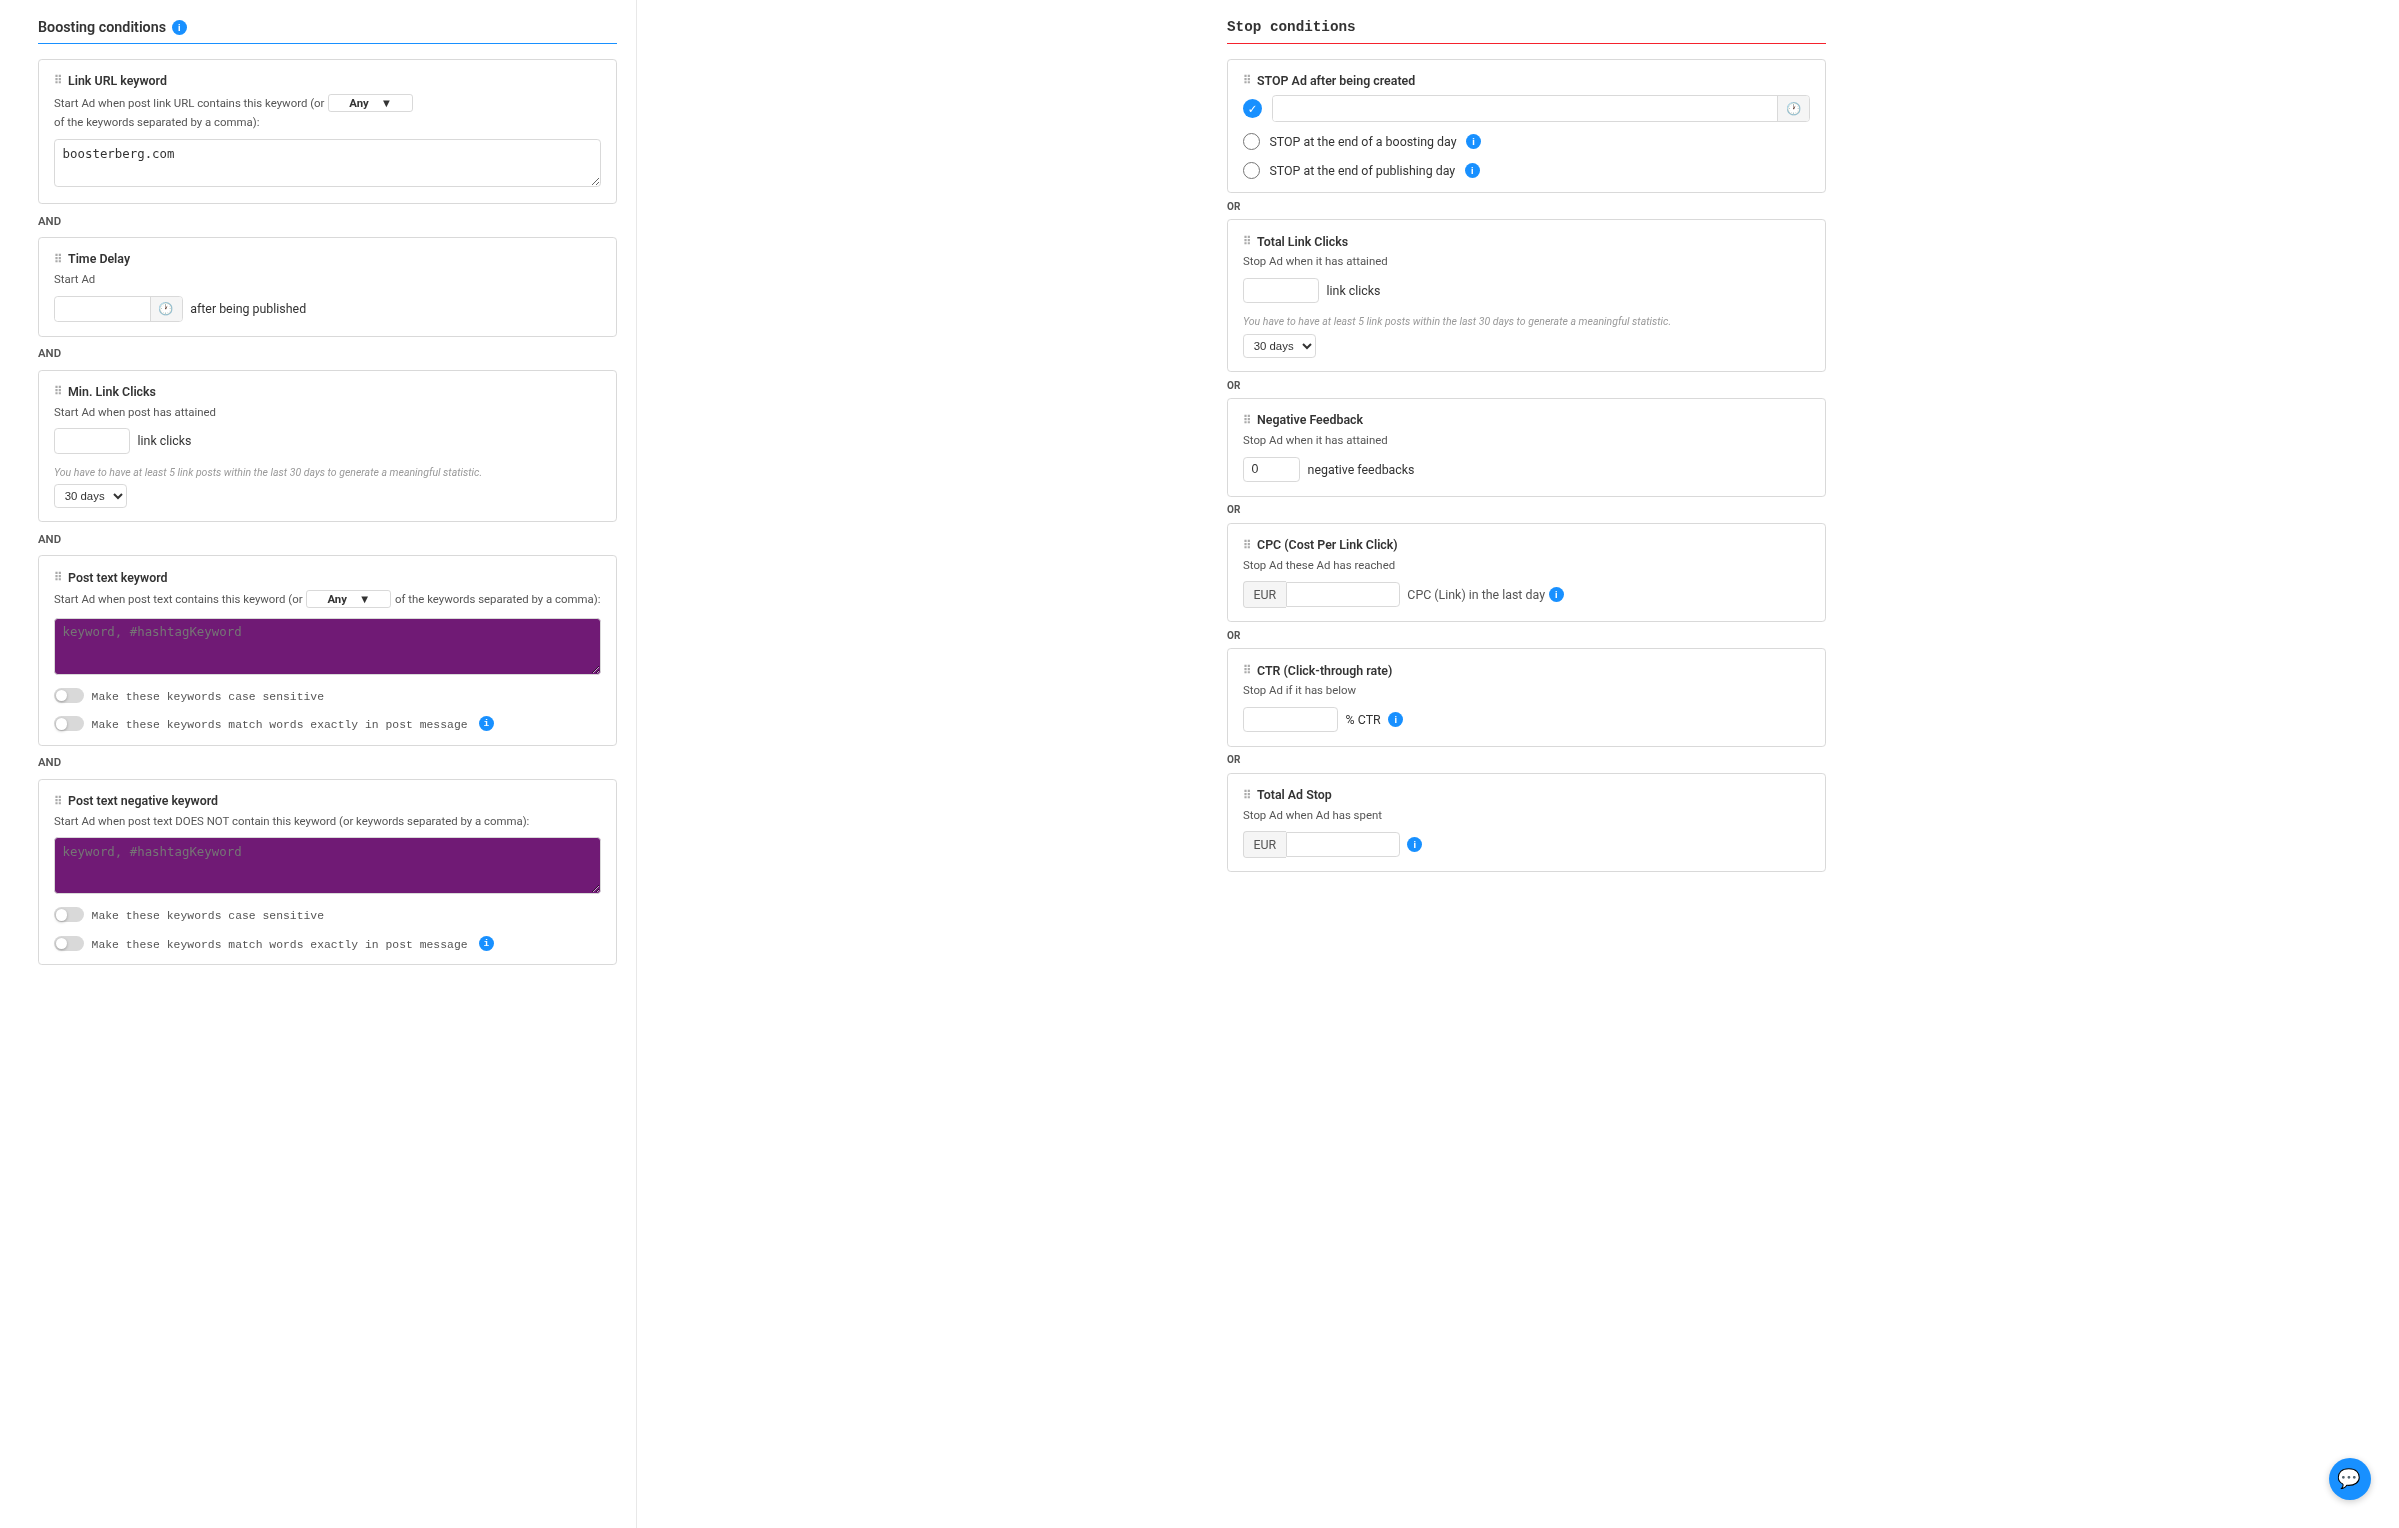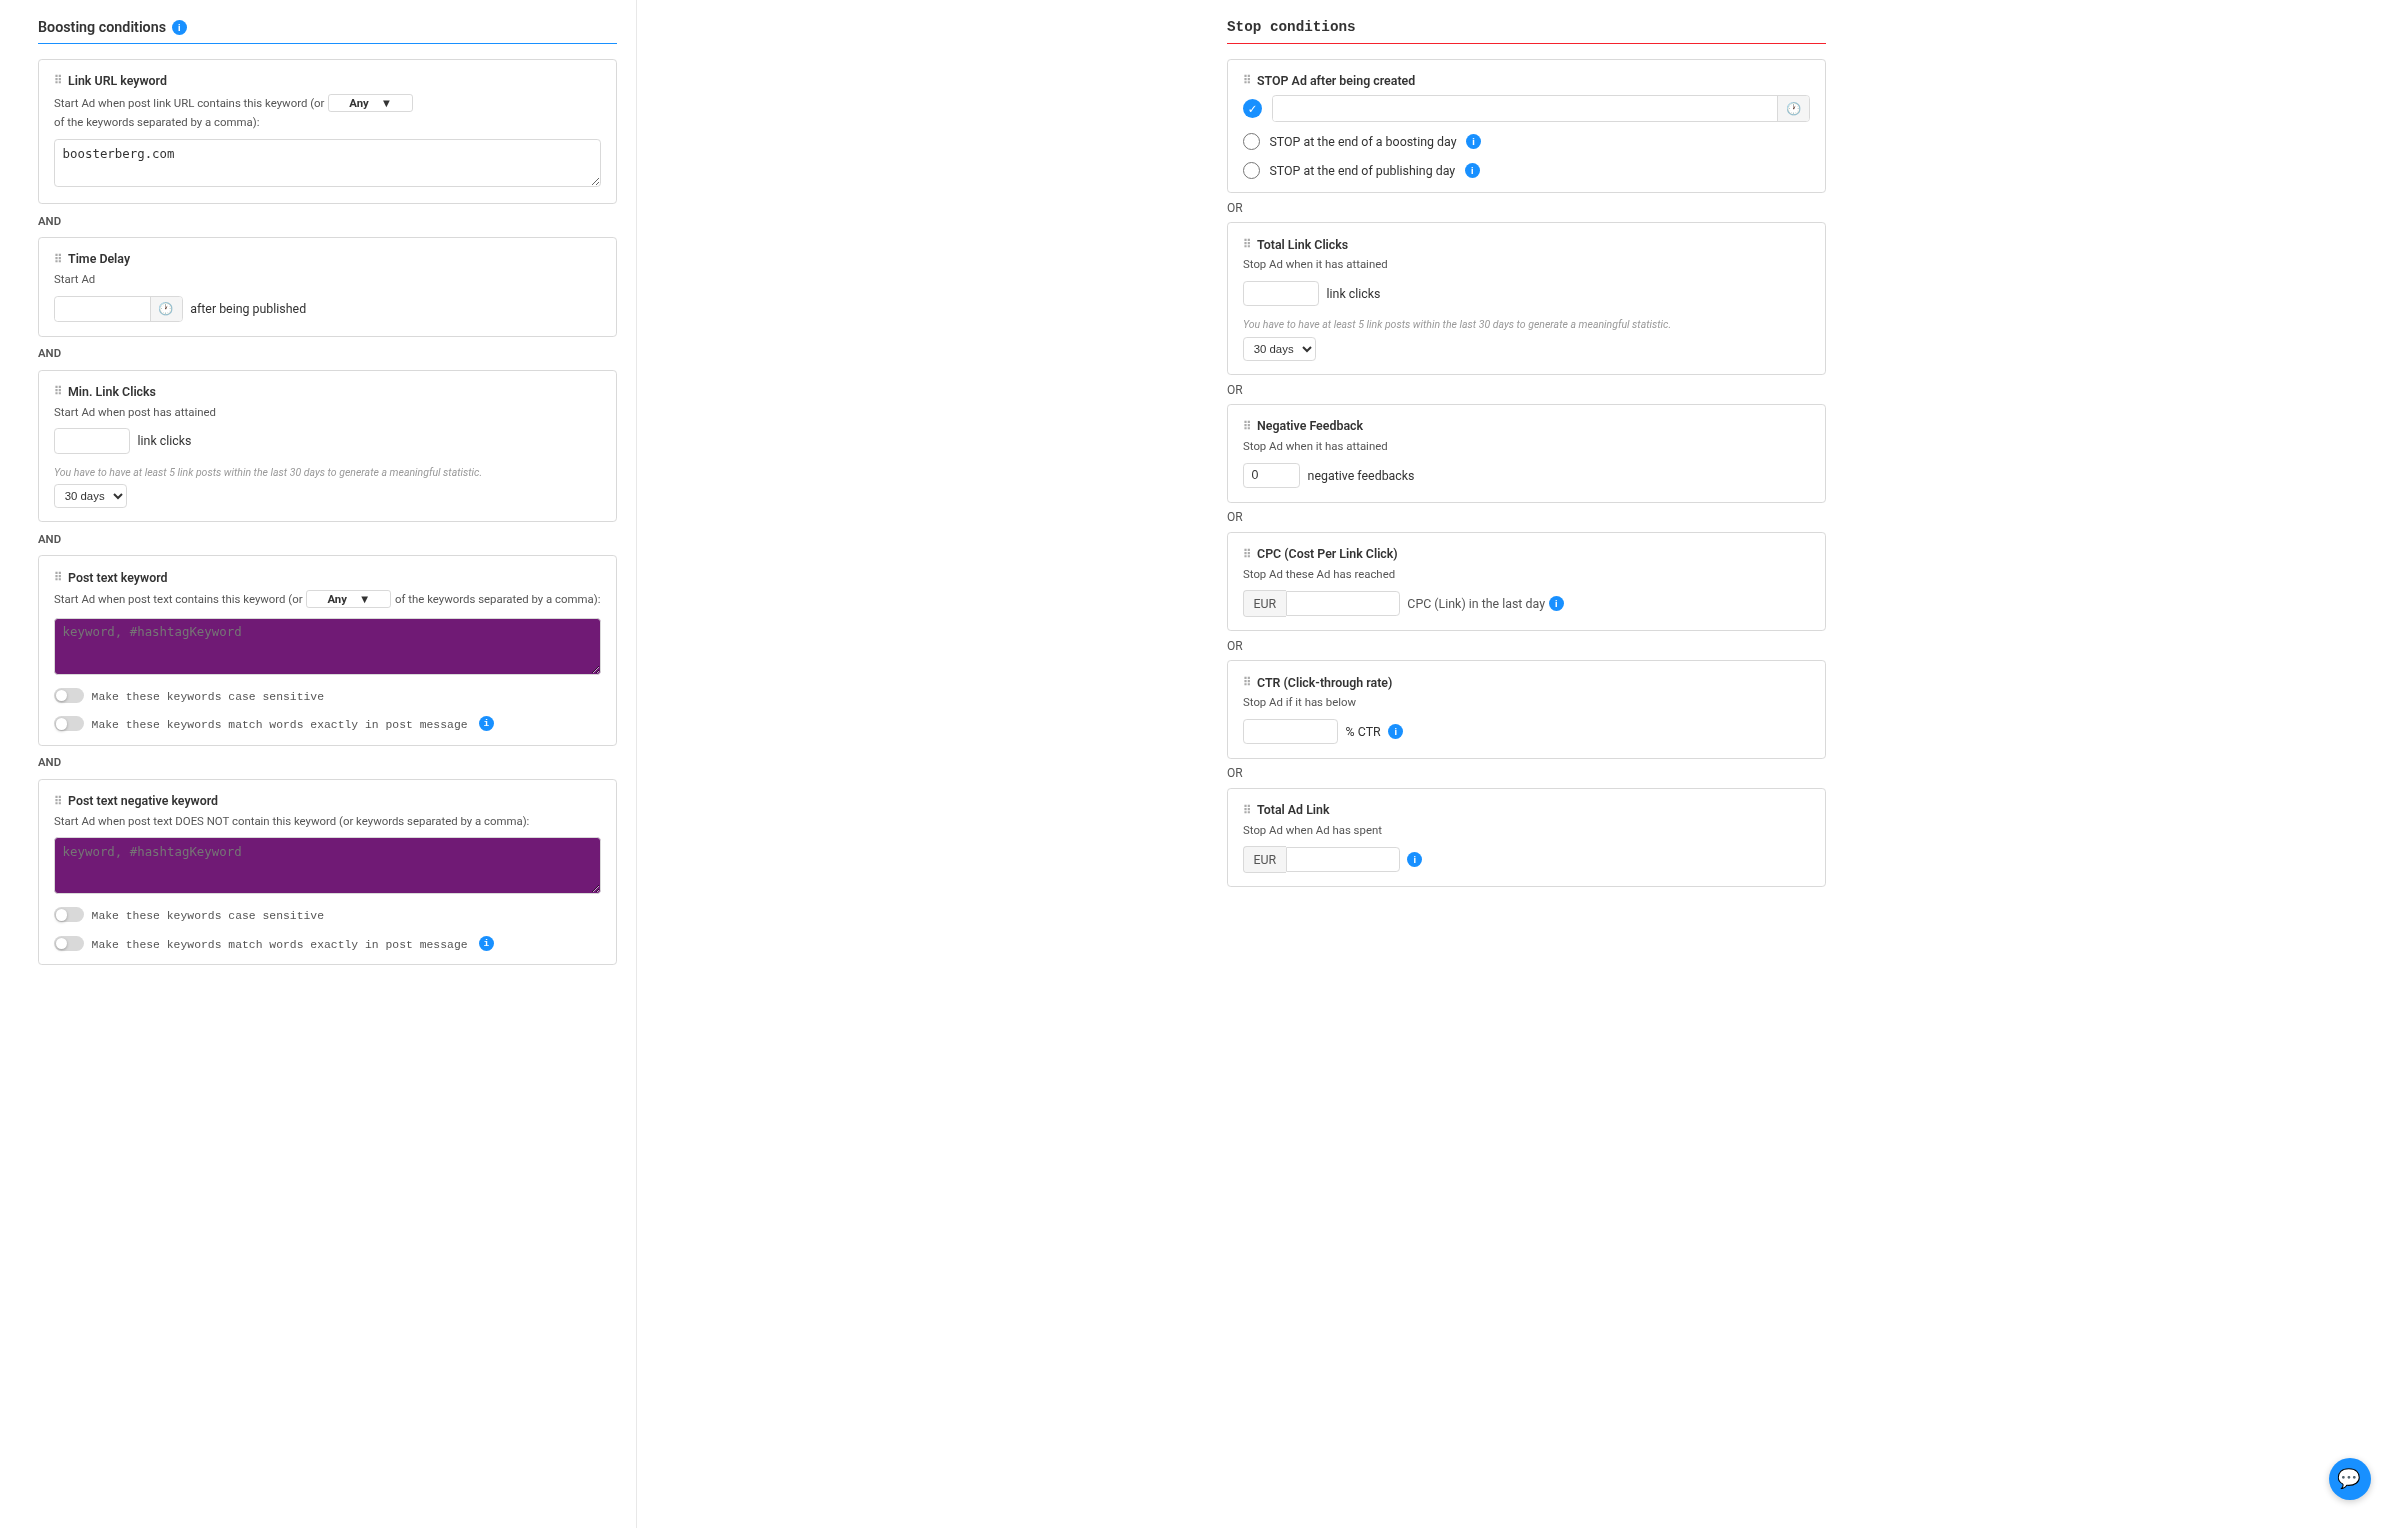--- a/index.html
+++ b/index.html
@@ -87,22 +87,22 @@
       gap: 3.8px;
       flex-wrap: wrap;
     }
     .and-label {
       font-size: 11.4px;
       font-weight: 600;
       color: #555;
       margin: 9.5px 0 9.5px 0;
     }
     .or-label {
-      font-size: 12px;
-      font-weight: 400;
+      font-size: 10px;
+      font-weight: 700;
       color: #555;
       margin: 7.6px 0 7.6px 0;
     }
     .input-field {
       border: 1px solid #d9d9d9;
       border-radius: 3.8px;
       padding: 4.8px 7.6px;
       font-size: 12.4px;
       outline: none;
       color: #333;
@@ -573,21 +573,21 @@
         <span>% CTR</span>
         <span class="info-icon">i</span>
       </div>
     </div>
 
     <div class="or-label">OR</div>
 
     <div class="stop-card">
       <div class="card-header">
         <span class="drag-icon">⠿</span>
-        <span>Total Ad Link</span>
+        <span>Total Ad Stop</span>
       </div>
       <div class="card-desc">
         <span>Stop Ad when Ad has spent</span>
       </div>
       <div class="eur-input-row">
         <span class="eur-prefix">EUR</span>
         <input type="text" class="eur-input" value="" style="">
         <span class="info-icon" style="margin-left:7.6px;">i</span>
       </div>
     </div>

